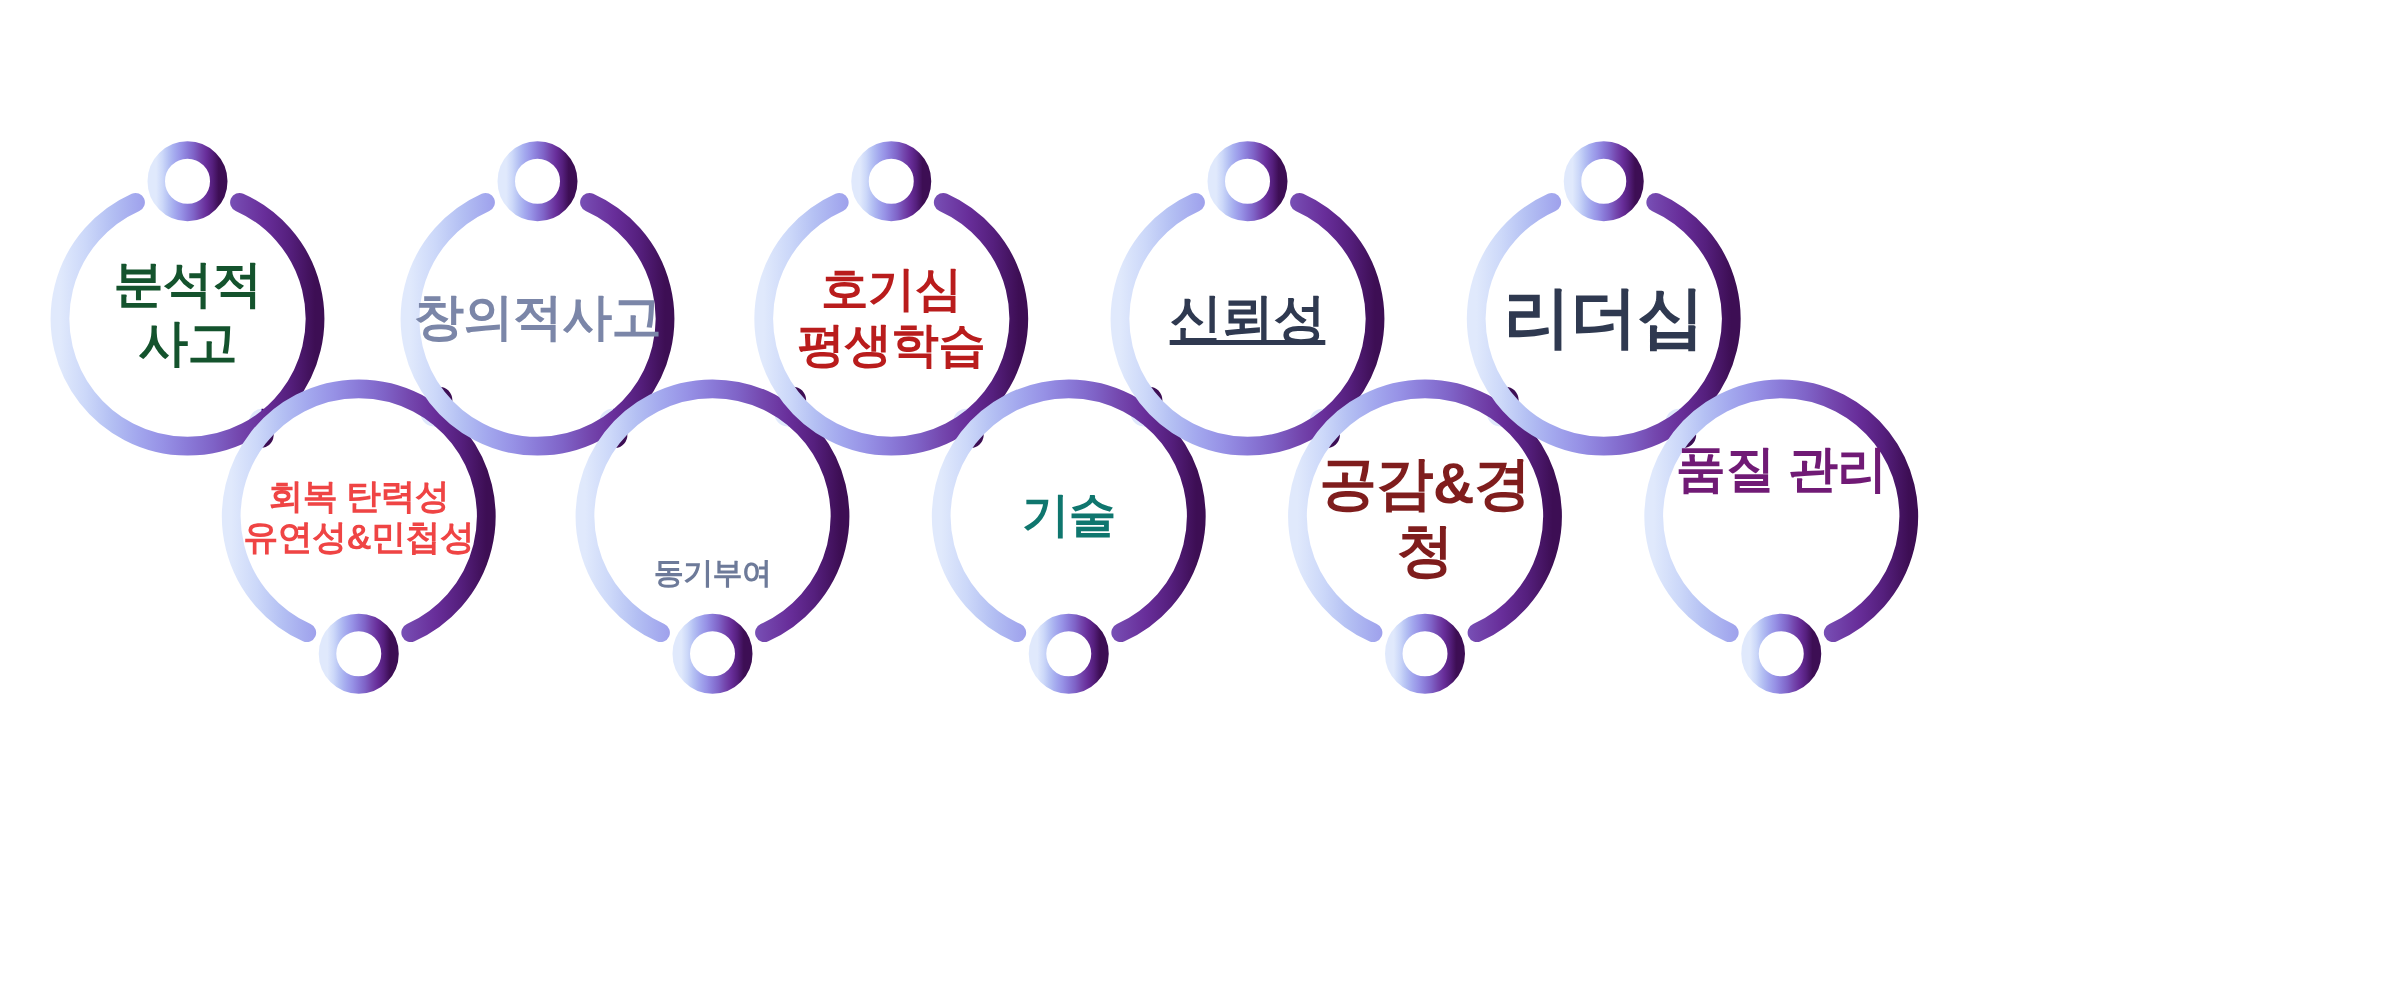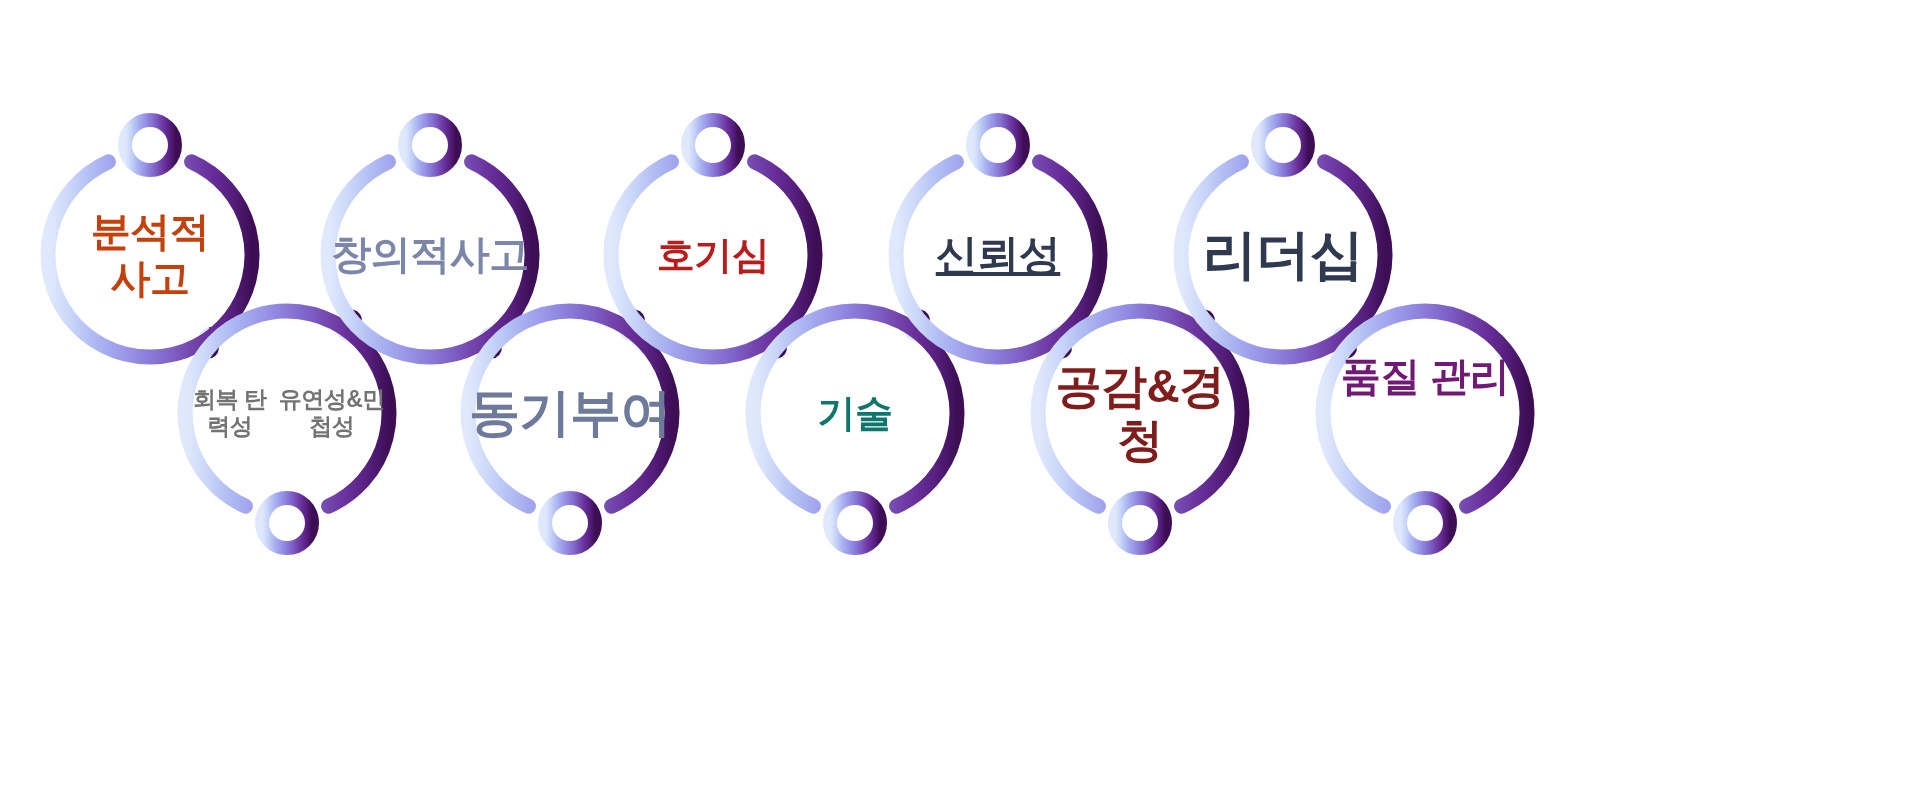--- a/index.html
+++ b/index.html
@@ -94,24 +94,24 @@
           <circle cx="1283" cy="145" r="25" fill="none" stroke="url(#gradChain)" stroke-width="14"></circle>
         </g>
         <g>
           <path d="M 1383.41 506.14 A 102 102 0 1 1 1466.59 506.14" fill="none" stroke="url(#gradChain)" stroke-width="15" stroke-linecap="round"></path>
           <circle cx="1425" cy="523" r="25" fill="none" stroke="url(#gradChain)" stroke-width="14"></circle>
         </g>
       </g>
   </svg>
 
   <div id="labelLayer">
-      <div class="node-label" style="left: 48px; top: 195px; width: 204px; height: 120px; display: flex; flex-direction: column; align-items: center; justify-content: center; font-size: 40px; color: #c2410c;"><span>분석적</span><span>사고</span></div>
-      <div class="node-label" style="left: 185px; top: 353px; width: 204px; height: 120px; display: flex; flex-direction: row; align-items: center; justify-content: center; font-size: 23px; color: #737373;"><span>회복 탄력성</span><span>유연성&amp;민첩성</span></div>
+      <div class="node-label" style="left: 48px; top: 195px; width: 204px; height: 120px; display: flex; flex-direction: column; align-items: center; justify-content: center; font-size: 40px; color: #14532d; font-family: Liberation Mono, monospace;"><span>분석적</span><span>사고</span></div>
+      <div class="node-label" style="left: 185px; top: 353px; width: 204px; height: 120px; display: flex; flex-direction: column; align-items: center; justify-content: center; font-size: 28px; color: #ef4444;"><span>회복 탄력성</span><span>유연성&amp;민첩성</span></div>
       <div class="node-label" style="left: 328px; top: 195px; width: 204px; height: 120px; display: flex; flex-direction: row; align-items: center; justify-content: center; font-size: 40px; color: rgb(123, 134, 168);"><span>창의적</span><span>사고</span></div>
-      <div class="node-label" style="left: 468px; top: 353px; width: 204px; height: 120px; display: flex; flex-direction: column; align-items: center; justify-content: center; font-size: 51px; color: rgb(109, 122, 153);"><span>동기부여</span></div>
-      <div class="node-label" style="left: 611px; top: 195px; width: 204px; height: 120px; display: flex; flex-direction: column; align-items: center; justify-content: center; font-size: 38px; color: #b91c1c;"><span>호기심</span></div>
+      <div class="node-label" style="left: 468px; top: 353px; width: 204px; height: 120px; display: flex; flex-direction: column; align-items: center; justify-content: flex-end; font-size: 24px; color: rgb(109, 122, 153);"><span>동기부여</span></div>
+      <div class="node-label" style="left: 611px; top: 195px; width: 204px; height: 120px; display: flex; flex-direction: column; align-items: center; justify-content: center; font-size: 38px; color: #b91c1c;"><span>호기심</span><span>평생학습</span></div>
       <div class="node-label" style="left: 753px; top: 353px; width: 204px; height: 120px; display: flex; flex-direction: column; align-items: center; justify-content: center; font-size: 38px; color: #0f766e;"><span>기술</span></div>
       <div class="node-label" style="left: 896px; top: 195px; width: 204px; height: 120px; display: flex; flex-direction: column; justify-content: center; font-size: 42px; color: rgb(47, 57, 80); text-decoration: underline;"><span>신뢰성</span></div>
       <div class="node-label" style="left: 1038px; top: 353px; width: 204px; height: 120px; display: flex; flex-direction: column; align-items: center; justify-content: center; font-size: 46px; color: #7f1d1d;"><span>공감&amp;경청</span></div>
       <div class="node-label" style="left: 1181px; top: 195px; width: 204px; height: 120px; display: flex; flex-direction: column; align-items: center; justify-content: center; font-size: 54px; color: rgb(47, 57, 80);"><span>리더십</span></div>
       <div class="node-label" style="left: 1323px; top: 353px; width: 204px; height: 120px; display: flex; flex-direction: column; align-items: center; font-size: 40px; color: #701a75;"><span>품질 관리</span></div>
     </div>
 </div>
 
 </body></html>

